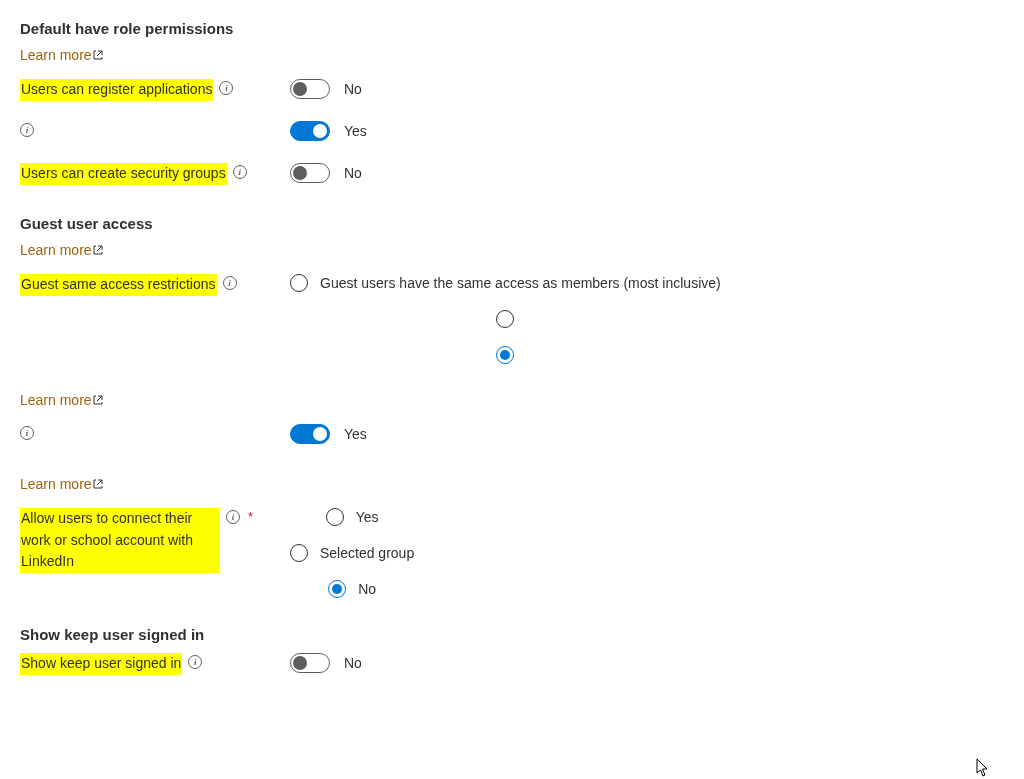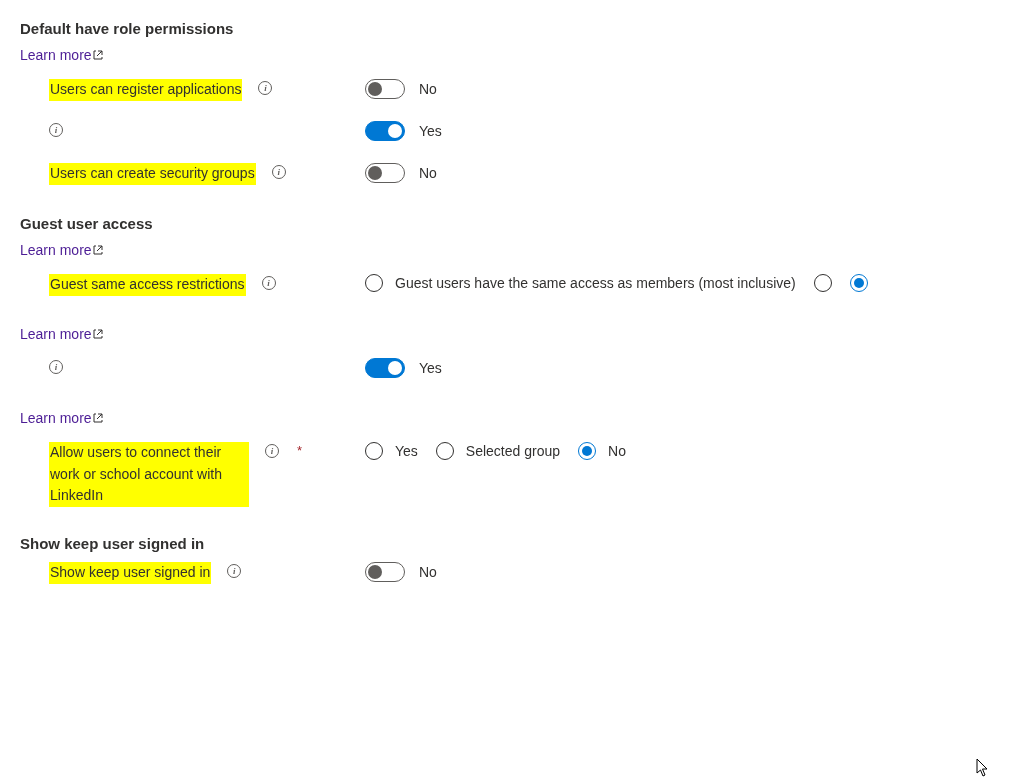--- a/index.html
+++ b/index.html
@@ -13,41 +13,40 @@
   }
   .section { margin-bottom: 28px; }
   .section-title {
     font-weight: 600;
     font-size: 15px;
     color: #323130;
     margin-bottom: 10px;
   }
   .learn-more {
     font-size: 14px;
-    color: #4c1d95;
+    color: #a16207;
     text-decoration: none;
     display: inline-flex;
     align-items: center;
     cursor: pointer;
     margin-bottom: 16px;
   }
   .learn-more svg { width: 12px; height: 12px; }
   .row {
     display: flex;
     align-items: flex-start;
     margin-bottom: 18px;
     min-height: 24px;
   }
   .label-col {
     display: flex;
     align-items: flex-start;
-    gap: 16px;
-    width: 316px;
+    gap: 6px;
+    width: 270px;
     flex-shrink: 0;
-    margin-left: 29px;
   }
   .hl {
     background: #ffff00;
     padding: 0 1px;
     line-height: 1.55;
   }
   .info-icon {
     width: 14px;
     height: 14px;
     border: 1px solid #605e5c;
@@ -65,21 +64,21 @@
     cursor: pointer;
   }
   .req { color: #a4262c; margin-left: 2px; font-size: 13px; margin-top:1px;}
   .control-col {
     display: flex;
     align-items: center;
     gap: 14px;
   }
   .control-col-stack {
     display: flex;
-    flex-direction: row;
+    flex-direction: column;
     gap: 18px;
     align-items: center;
   }
   
   .toggle {
     position: relative;
     width: 40px;
     height: 20px;
     border-radius: 10px;
     cursor: pointer;

